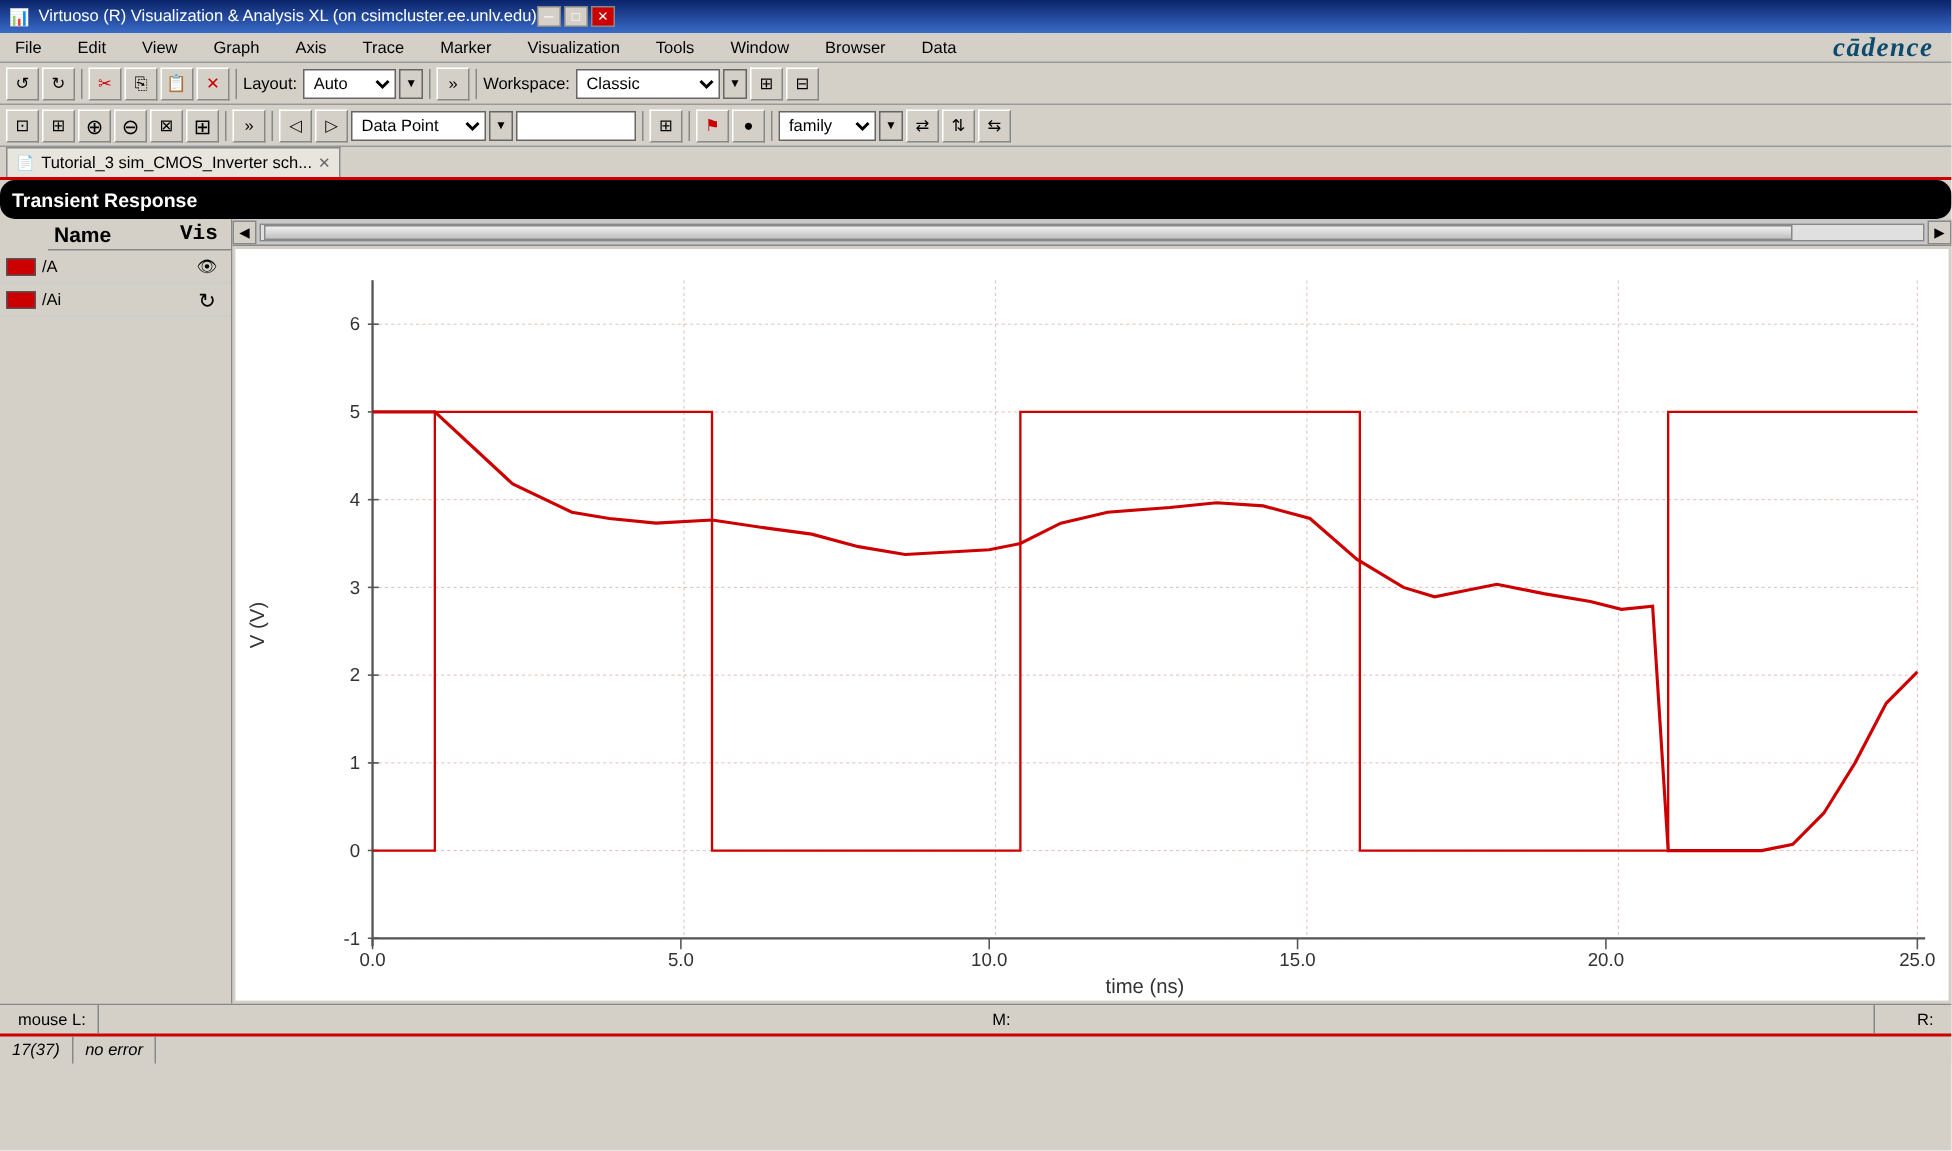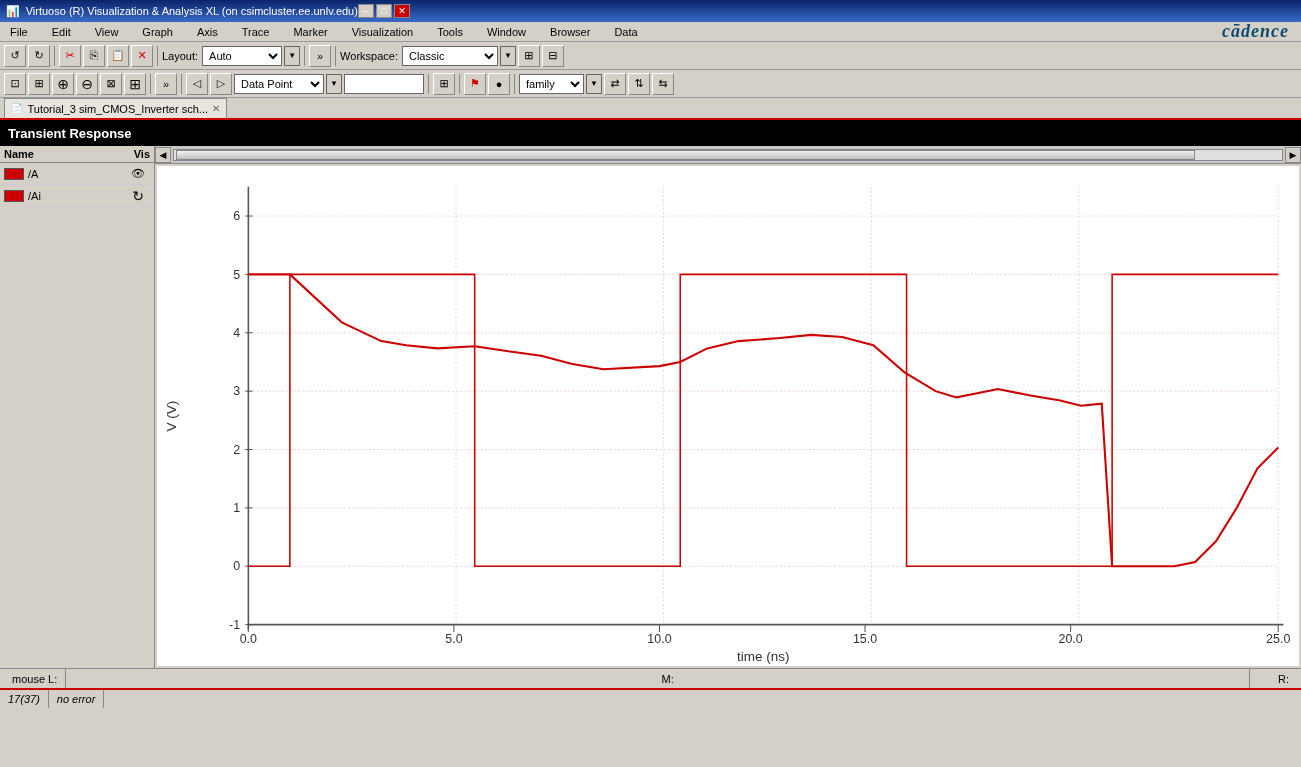--- a/index.html
+++ b/index.html
@@ -108,20 +108,21 @@
     
     #graph-title-bar {
       background: #000;
       color: #fff;
       height: 26px;
       display: flex;
       align-items: center;
       padding: 0 8px;
       font-size: 13px;
       font-weight: bold;
+      border-radius: 10px;
     }
 
     
     #graph-container {
       display: flex;
       flex: 1;
       background: #d4d0c8;
     }
 
     
@@ -129,26 +130,27 @@
       width: 155px;
       background: #d4d0c8;
       border-right: 1px solid #888;
       display: flex;
       flex-direction: column;
     }
     #legend-header {
       display: flex;
       background: #d4d0c8;
       border-bottom: 1px solid #888;
-      font-size: 11px;
+      font-size: 14px;
       font-weight: bold;
       padding: 2px 4px;
+      margin-left: 32px;
     }
     #legend-header .col-name { flex: 1; }
-    #legend-header .col-vis { width: 30px; text-align: right; }
+    #legend-header .col-vis { width: 30px; text-align: left; font-family: Liberation Mono, monospace; }
     .legend-row {
       display: flex;
       align-items: center;
       padding: 2px 4px;
       height: 22px;
       border-bottom: 1px solid #ccc;
     }
     .legend-color-box {
       width: 20px; height: 12px;
       border: 1px solid #555;
@@ -267,21 +269,21 @@
 <div class="toolbar">
   <div class="tb-btn">↺</div>
   <div class="tb-btn">↻</div>
   <div class="tb-separator"></div>
   <div class="tb-btn" style="color:#cc0000;">✂</div>
   <div class="tb-btn">⎘</div>
   <div class="tb-btn">📋</div>
   <div class="tb-btn" style="color:#cc0000;">✕</div>
   <div class="tb-separator"></div>
   <span class="tb-label">Layout:</span>
-  <select class="tb-select" style="width:80px;">
+  <select class="tb-select" style="width:62px;">
     <option>Auto</option>
   </select>
   <div class="tb-dropdown-btn">▼</div>
   <div class="tb-separator"></div>
   <div class="tb-btn">»</div>
   <div class="tb-separator"></div>
   <span class="tb-label">Workspace:</span>
   <select class="tb-select" style="width:96px;">
     <option>Classic</option>
   </select>

